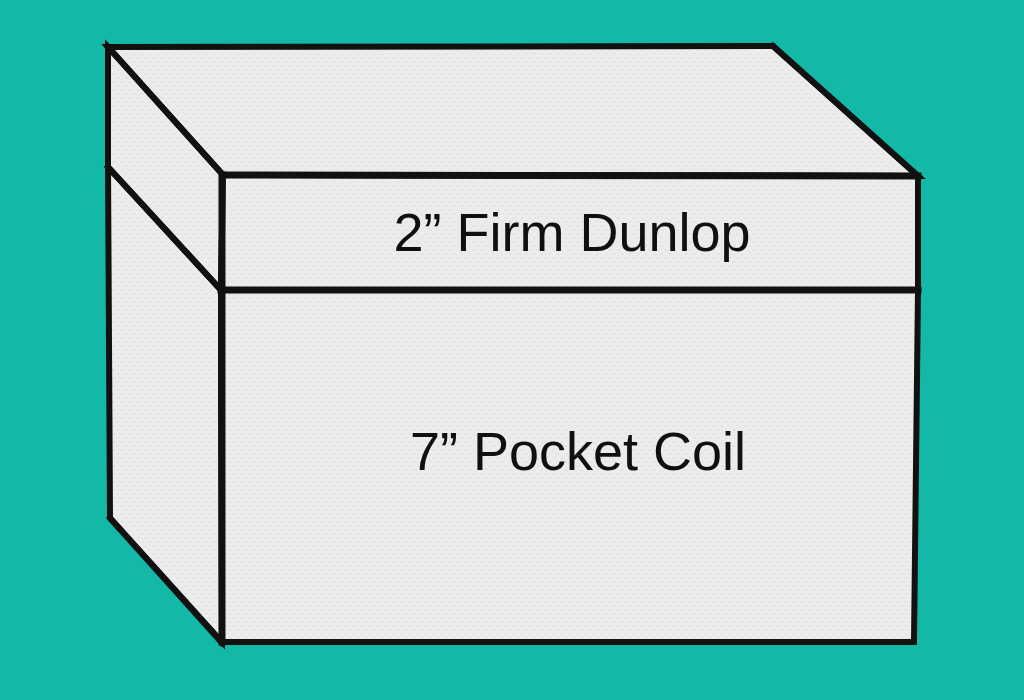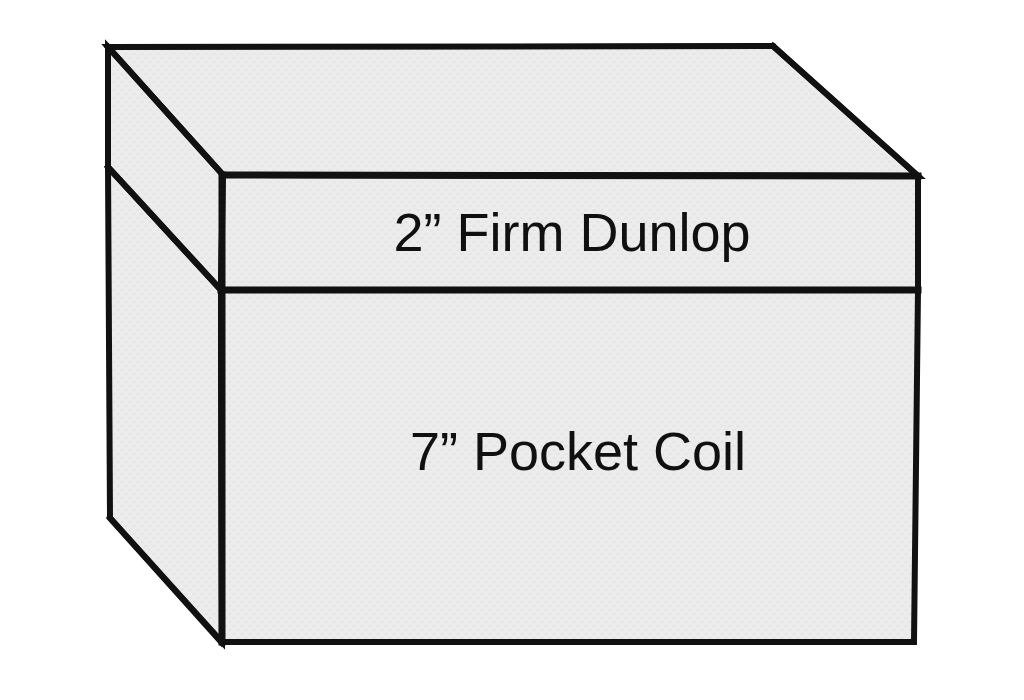--- a/index.html
+++ b/index.html
@@ -11,21 +11,21 @@
   body {
     width: 1024px;
     height: 700px;
     overflow: hidden;
     font-family: "Liberation Sans", sans-serif;
   }
   #stage {
     position: relative;
     width: 1024px;
     height: 700px;
-    background: #ffffff;
+    background: #14b8a6;
   }
   #diagram-svg {
     position: absolute;
     top: 0;
     left: 0;
     width: 1024px;
     height: 700px;
     display: block;
   }
   .face {

